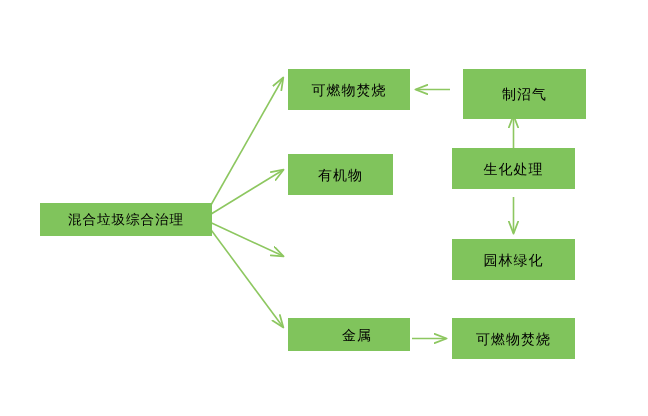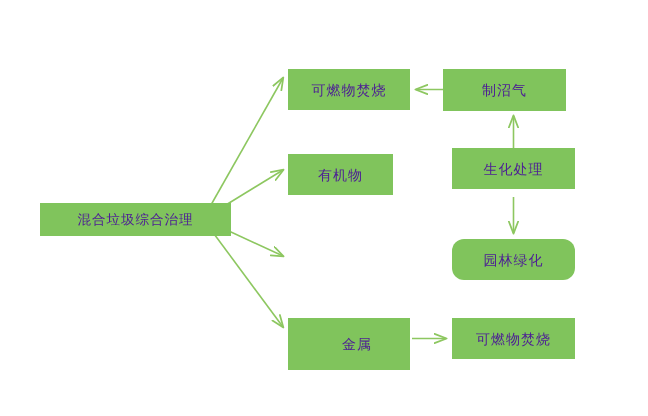--- a/index.html
+++ b/index.html
@@ -24,21 +24,21 @@
     left: 0;
     top: 0;
     width: 648px;
     height: 416px;
     pointer-events: none;
   }
   .node {
     position: absolute;
     box-sizing: border-box;
     background: #80C45C;
-    color: #4c1d95;
+    color: #000000;
     display: flex;
     align-items: center;
     justify-content: center;
     font-size: 14px;
     letter-spacing: 1px;
     line-height: 1;
     white-space: nowrap;
     z-index: 2;
   }
   .node-root {
@@ -67,46 +67,46 @@
       <line x1="450" y1="89.5" x2="416" y2="89.5" marker-end="url(#arrow-end)"></line>
 
       <line x1="513.5" y1="152" x2="513.5" y2="116" marker-end="url(#arrow-end)"></line>
 
       <line x1="513.5" y1="197" x2="513.5" y2="233" marker-end="url(#arrow-end)"></line>
 
       <line x1="412" y1="338.5" x2="446" y2="338.5" marker-end="url(#arrow-end)"></line>
     </g>
   </svg>
 
-  <div class="node node-root" style="left:40px; top:203px; width:191px; height:33px;">
+  <div class="node node-root" style="left:40px; top:203px; width:172px; height:33px;">
     <span>混合垃圾综合治理</span>
   </div>
 
   <div class="node" style="left:288px; top:69px; width:122px; height:41px;">
     <span>可燃物焚烧</span>
   </div>
 
   <div class="node" style="left:288px; top:154px; width:105px; height:41px;">
     <span>有机物</span>
   </div>
 
 
-  <div class="node" style="left:288px; top:318px; width:122px; height:52px;padding-left:16px;">
+  <div class="node" style="left:288px; top:318px; width:122px; height:33px;padding-left:16px;">
     <span>金属</span>
   </div>
 
-  <div class="node" style="left:443px; top:69px; width:123px; height:42px;justify-content:center;">
+  <div class="node" style="left:463px; top:69px; width:123px; height:50px;justify-content:center;">
     <span>制沼气</span>
   </div>
 
   <div class="node" style="left:452px; top:148px; width:123px; height:41px;">
     <span>生化处理</span>
   </div>
 
-  <div class="node" style="left:452px; top:239px; width:123px; height:41px;border-radius:12px;">
+  <div class="node" style="left:452px; top:239px; width:123px; height:41px;">
     <span>园林绿化</span>
   </div>
 
   <div class="node" style="left:452px; top:318px; width:123px; height:41px;">
     <span>可燃物焚烧</span>
   </div>
 
 </div>
 
 </body></html>

